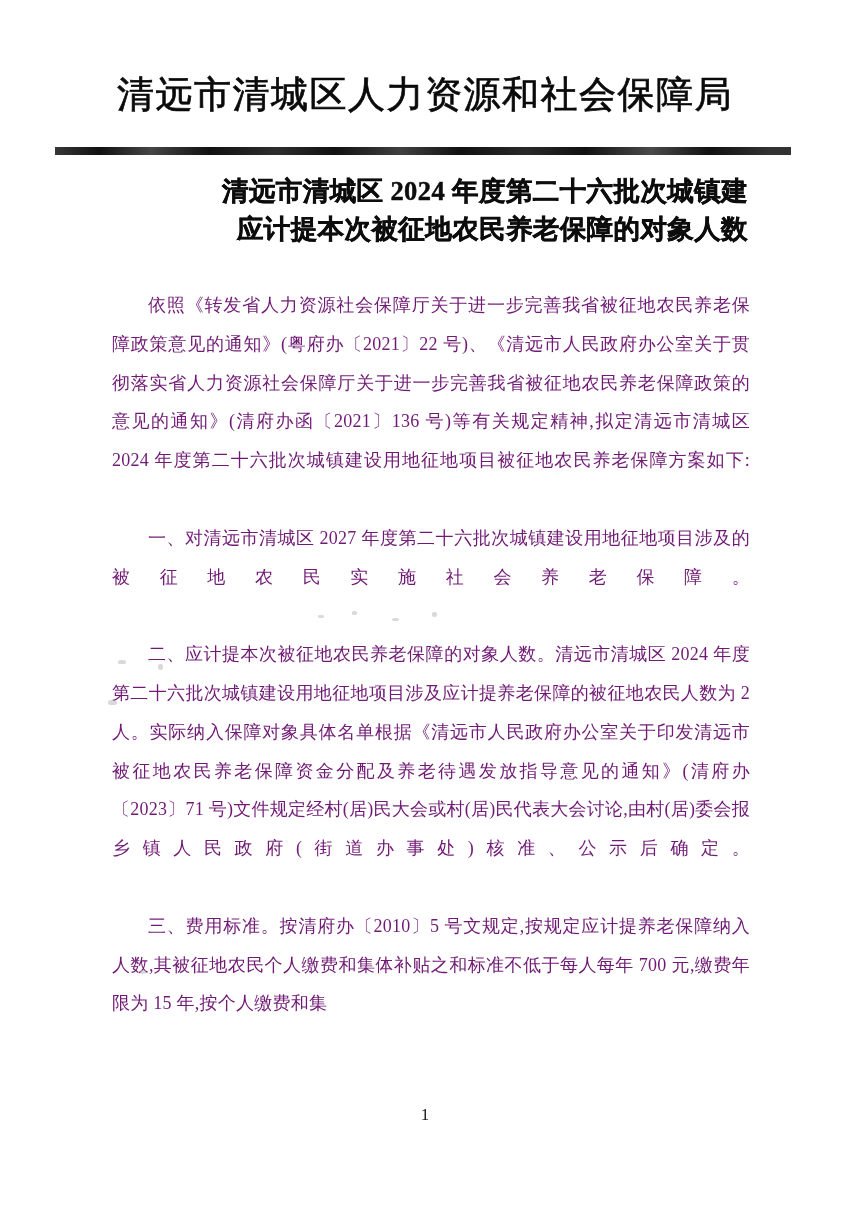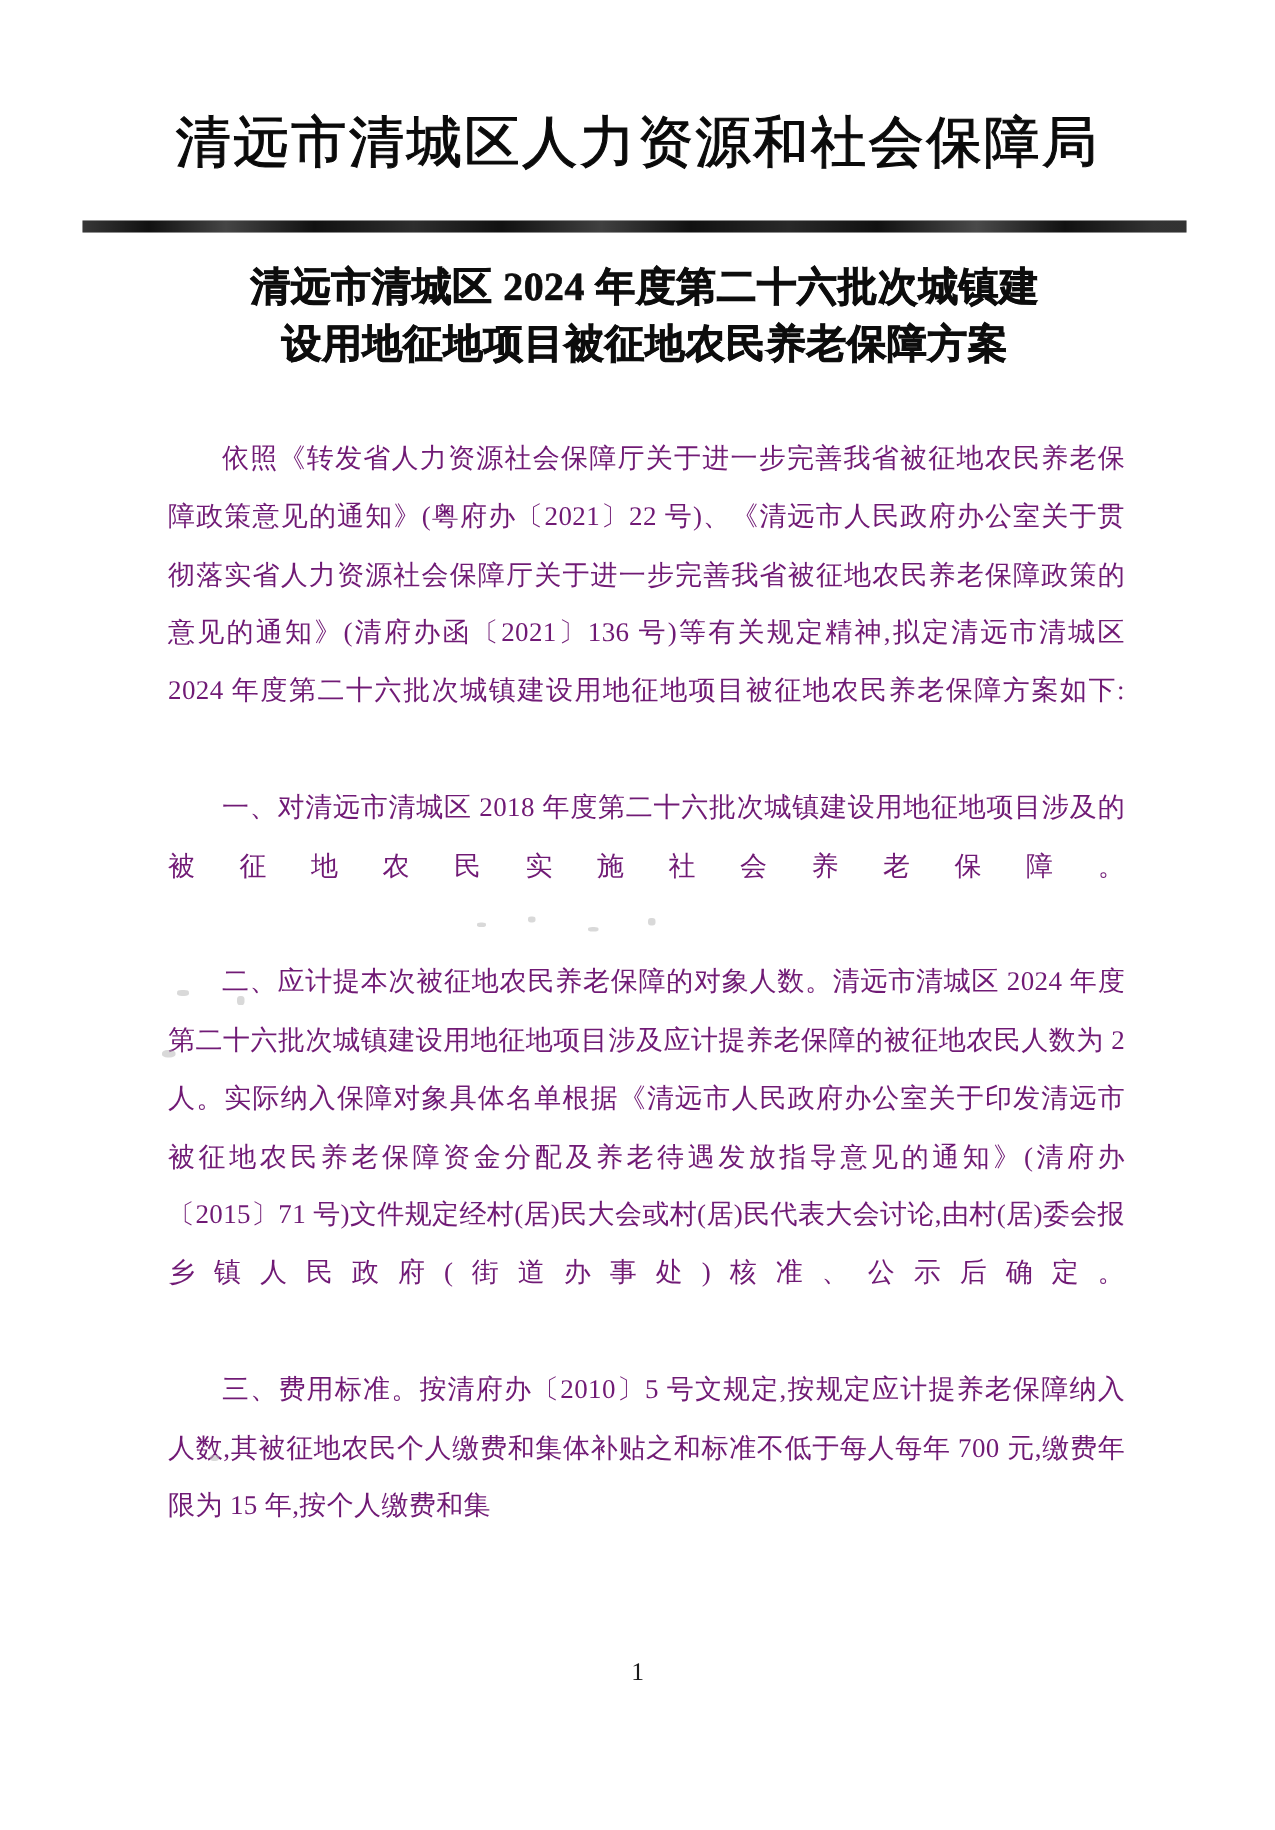--- a/index.html
+++ b/index.html
@@ -64,21 +64,21 @@
         rgba(255,255,255,0.0) 89%,
         rgba(255,255,255,0.14) 97%);
   }
 
   
   .doc-title {
     position: absolute;
     top: 172px;
     left: 112px;
     width: 636px;
-    text-align: center;
+    text-align: right;
     font-family: "Liberation Serif", "DejaVu Serif", serif;
     font-weight: 700;
     font-size: 26.5px;
     line-height: 38px;
     letter-spacing: 0.4px;
     color: #0d0d0d;
     -webkit-text-stroke: 0.45px #0d0d0d;
   }
   .doc-title .tline { display: block; }
 
@@ -138,27 +138,27 @@
 
 <div class="page">
 
   <div class="letterhead">
     <div class="letterhead-title">清远市清城区人力资源和社会保障局</div>
   </div>
   <div class="letterhead-rule"></div>
 
   <div class="doc-title">
     <span class="tline">清远市清城区 2024 年度第二十六批次城镇建</span>
-    <span class="tline">设用地征地项目被征地农民养老保障方案</span>
+    <span class="tline">应计提本次被征地农民养老保障的对象人数</span>
   </div>
 
   <div class="body-text">
     <p class="para">依照《转发省人力资源社会保障厅关于进一步完善我省被征地农民养老保障政策意见的通知》(粤府办〔2021〕22 号)、《清远市人民政府办公室关于贯彻落实省人力资源社会保障厅关于进一步完善我省被征地农民养老保障政策的意见的通知》(清府办函〔2021〕136 号)等有关规定精神,拟定清远市清城区 2024 年度第二十六批次城镇建设用地征地项目被征地农民养老保障方案如下:</p>
-    <p class="para">一、对清远市清城区 2018 年度第二十六批次城镇建设用地征地项目涉及的被征地农民实施社会养老保障。</p>
-    <p class="para">二、应计提本次被征地农民养老保障的对象人数。清远市清城区 2024 年度第二十六批次城镇建设用地征地项目涉及应计提养老保障的被征地农民人数为 2 人。实际纳入保障对象具体名单根据《清远市人民政府办公室关于印发清远市被征地农民养老保障资金分配及养老待遇发放指导意见的通知》(清府办〔2015〕71 号)文件规定经村(居)民大会或村(居)民代表大会讨论,由村(居)委会报乡镇人民政府(街道办事处)核准、公示后确定。</p>
+    <p class="para">一、对清远市清城区 2027 年度第二十六批次城镇建设用地征地项目涉及的被征地农民实施社会养老保障。</p>
+    <p class="para">二、应计提本次被征地农民养老保障的对象人数。清远市清城区 2024 年度第二十六批次城镇建设用地征地项目涉及应计提养老保障的被征地农民人数为 2 人。实际纳入保障对象具体名单根据《清远市人民政府办公室关于印发清远市被征地农民养老保障资金分配及养老待遇发放指导意见的通知》(清府办〔2023〕71 号)文件规定经村(居)民大会或村(居)民代表大会讨论,由村(居)委会报乡镇人民政府(街道办事处)核准、公示后确定。</p>
     <p class="para no-stretch">三、费用标准。按清府办〔2010〕5 号文规定,按规定应计提养老保障纳入人数,其被征地农民个人缴费和集体补贴之和标准不低于每人每年 700 元,缴费年限为 15 年,按个人缴费和集</p>
   </div>
 
   <div class="page-number">1</div>
 
   <span class="speck" style="top:615px;left:318px;width:6px;height:3px;"></span>
   <span class="speck" style="top:611px;left:352px;width:5px;height:4px;"></span>
   <span class="speck" style="top:618px;left:392px;width:7px;height:3px;"></span>
   <span class="speck" style="top:612px;left:432px;width:5px;height:5px;"></span>
   <span class="speck" style="top:660px;left:118px;width:8px;height:4px;"></span>

